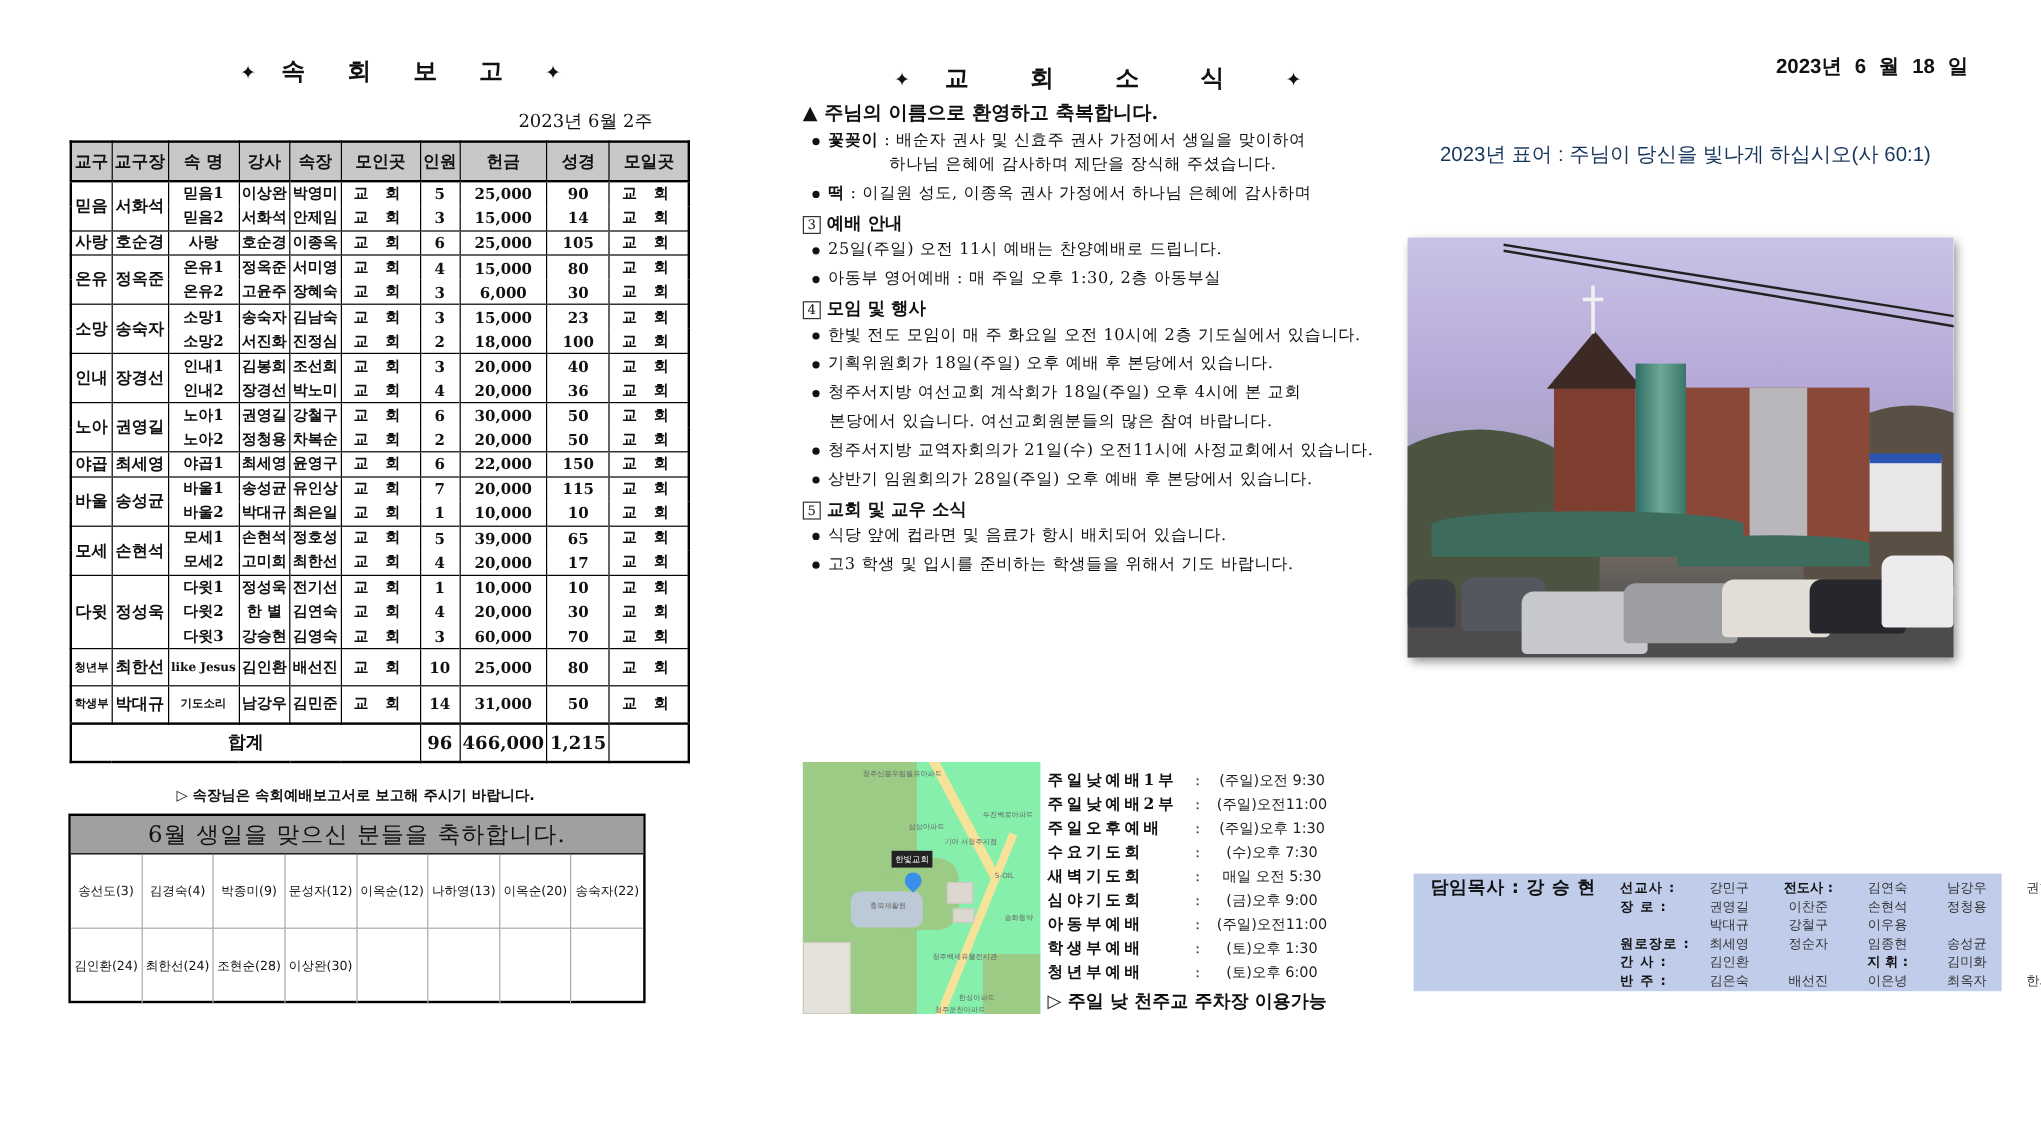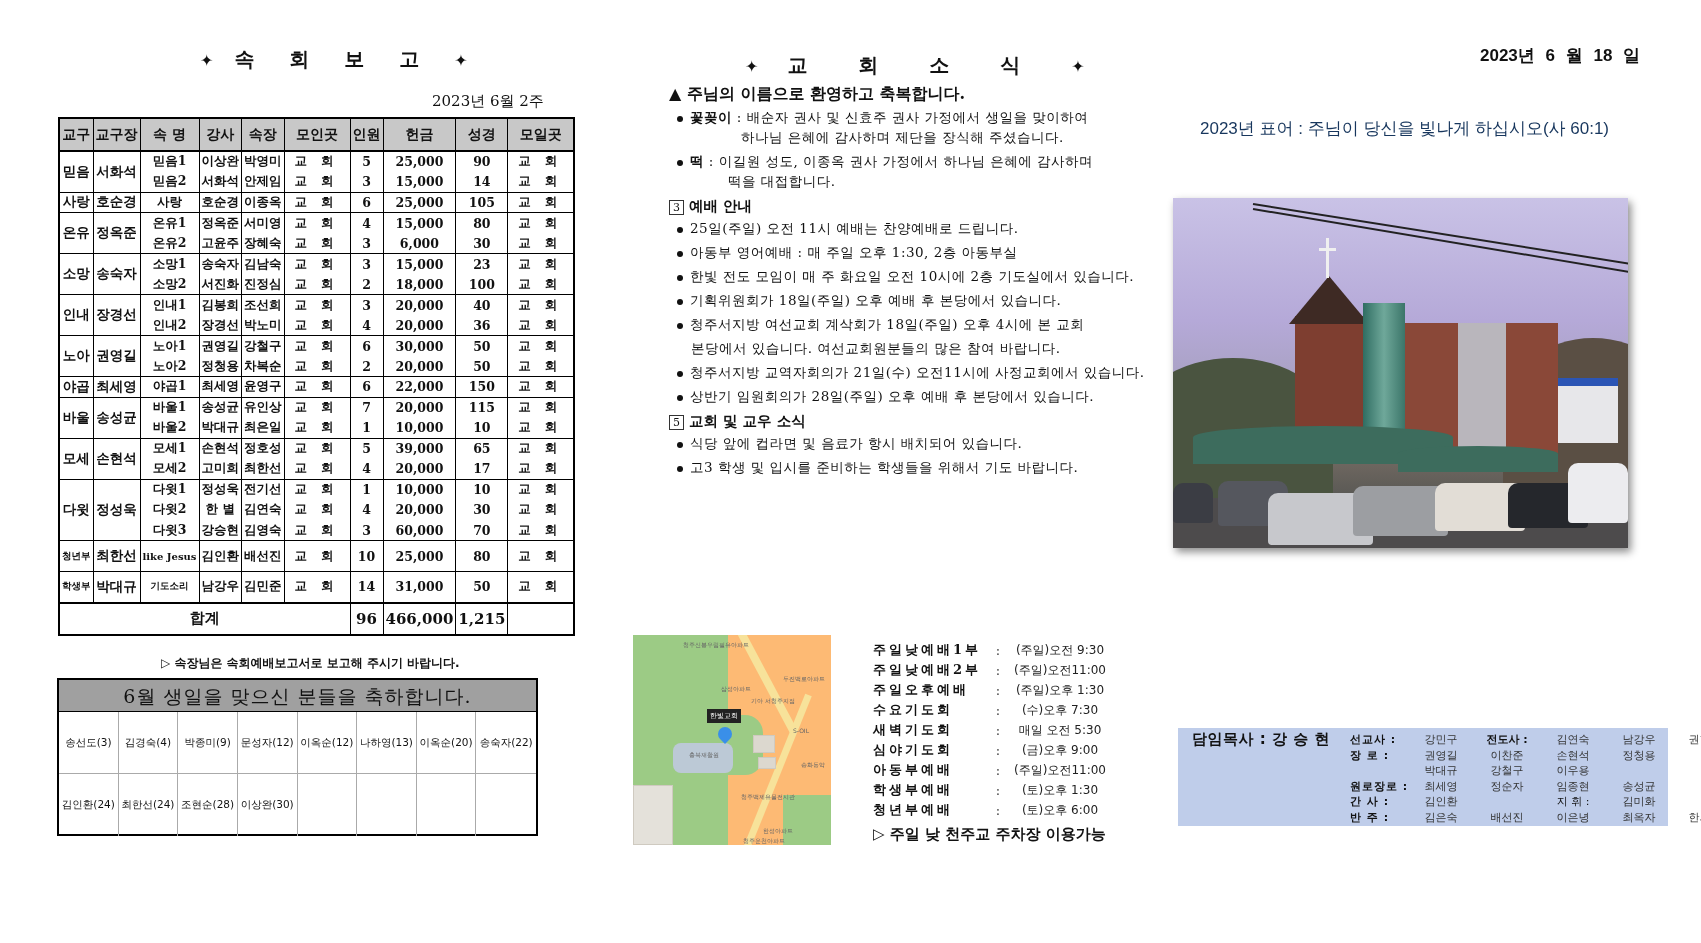--- a/index.html
+++ b/index.html
@@ -37,21 +37,21 @@
   .news .lead { font-weight: bold; font-size: 16px; white-space: nowrap; }
   .news .h { font-weight: bold; font-size: 14.5px; white-space: nowrap; margin-top: 4px; }
   .news .h .num { display: inline-block; border: 1px solid #333; font-size: 11px; line-height: 13px; width: 15px; text-align: center; margin-right: 5px; font-weight: normal; }
   .news .item { font-size: 13.5px; white-space: nowrap; line-height: 24px; padding-left: 8px; letter-spacing: 0.5px; }
   .news .item .dot { display: inline-block; width: 6px; height: 6px; border-radius: 50%; background: #111; margin-right: 7px; vertical-align: middle; }
   .news .item b { font-weight: bold; }
   .news .cont { padding-left: 72px; }
   .news .cont2 { padding-left: 59px; }
   .news .cont3 { padding-left: 22px; }
 
-  .map { background: #fdba74; overflow: hidden; }
+  .map { background: #86efac; overflow: hidden; margin-left: 36px; }
   .map .park { position: absolute; background: #9ccb85; }
   .map .road { position: absolute; background: #f7e29a; }
   .map .lake { position: absolute; background: #bcc9d6; }
   .map .blk { position: absolute; background: #dcd8cf; border: 1px solid #cfcac0; }
   .map .pin { position: absolute; width: 14px; height: 14px; border-radius: 50% 50% 50% 0; background: #3a8fe8; transform: rotate(-45deg); }
   .map .tag { position: absolute; background: #222; color: #fff; font-family: "DejaVu Sans", sans-serif; font-size: 7px; padding: 2px 3px; }
   .map .lbl { position: absolute; font-family: "DejaVu Sans", sans-serif; font-size: 6px; color: #666; }
 
   .svc { font-size: 13px; }
   .svc-row { display: flex; height: 20px; align-items: center; white-space: nowrap; }
@@ -345,21 +345,21 @@
       <tr class="total">
     <td colspan="6">합계</td>
     <td>96</td>
     <td>466,000</td>
     <td>1,215</td>
     <td></td>
       </tr>
     </tbody>
 </table>
 
-<div class="abs note" style="left:161px; top:655px;">▷ 속장님은 속회예배보고서로 보고해 주시기 바랍니다.</div>
+<div class="abs note" style="left:147px; top:655px;">▷ 속장님은 속회예배보고서로 보고해 주시기 바랍니다.</div>
 
 <div class="abs bday" style="left:57px; top:678px; width:481px; height:158px;">
   <div class="bday-head">6월 생일을 맞으신 분들을 축하합니다.</div>
   <div class="bday-grid" id="bday-grid">
       <div class="bday-cell">송선도(3)</div>
       <div class="bday-cell">김경숙(4)</div>
       <div class="bday-cell">박종미(9)</div>
       <div class="bday-cell">문성자(12)</div>
       <div class="bday-cell">이옥순(12)</div>
       <div class="bday-cell">나하영(13)</div>
@@ -382,28 +382,30 @@
   <span class="star">✦</span>
 </div>
 
 <div class="abs news" style="left:625px; top:84px; width:520px;margin-left:44px;">
   <div class="lead">▲ 주님의 이름으로 환영하고 축복합니다.</div>
 
 
   <div class="item"><span class="dot"></span><b>꽃꽂이</b><span> : 배순자 권사 및 신효주 권사 가정에서 생일을 맞이하여</span></div>
   <div class="item cont" style="margin-top:-4px;">하나님 은혜에 감사하며 제단을 장식해 주셨습니다.</div>
   <div class="item"><span class="dot"></span><b>떡</b><span> : 이길원 성도, 이종옥 권사 가정에서 하나님 은혜에 감사하며</span></div>
-  <div class="item cont2" style="margin-top:-4px;">떡을 대접합니다.</div>
 
   <div class="h">
     <span class="num">3</span><span>예배 안내</span>
   </div>
   <div class="item"><span class="dot"></span><span>25일(주일) 오전 11시 예배는 찬양예배로 드립니다.</span></div>
   <div class="item"><span class="dot"></span><span>아동부 영어예배 : 매 주일 오후 1:30, 2층 아동부실</span></div>
 
+  <div class="h">
+    <span class="num">4</span><span>모임 및 행사</span>
+  </div>
   <div class="item"><span class="dot"></span><span>한빛 전도 모임이 매 주 화요일 오전 10시에 2층 기도실에서 있습니다.</span></div>
   <div class="item"><span class="dot"></span><span>기획위원회가 18일(주일) 오후 예배 후 본당에서 있습니다.</span></div>
   <div class="item"><span class="dot"></span><span>청주서지방 여선교회 계삭회가 18일(주일) 오후 4시에 본 교회</span></div>
   <div class="item cont3">본당에서 있습니다. 여선교회원분들의 많은 참여 바랍니다.</div>
   <div class="item"><span class="dot"></span><span>청주서지방 교역자회의가 21일(수) 오전11시에 사정교회에서 있습니다.</span></div>
   <div class="item"><span class="dot"></span><span>상반기 임원회의가 28일(주일) 오후 예배 후 본당에서 있습니다.</span></div>
 
   <div class="h">
     <span class="num">5</span><span>교회 및 교우 소식</span>
   </div>
@@ -545,21 +547,21 @@
         <span class="col">최세영</span>
         <span class="col">정순자</span>
         <span class="col">임종현</span>
         <span class="col">송성균</span>
         <span class="col"></span>
       </div>
       <div class="srow" style="top: 66px;">
         <span class="role">간  사  :</span>
         <span class="col">김인환</span>
         <span class="col"></span>
-        <span class="col" style="font-weight:normal;color:#111;">지  휘  :</span>
+        <span class="col" style="font-weight:bold;color:#111;">지  휘  :</span>
         <span class="col">김미화</span>
         <span class="col"></span>
       </div>
       <div class="srow" style="top: 81.5px;">
         <span class="role">반  주  :</span>
         <span class="col">김은숙</span>
         <span class="col">배선진</span>
         <span class="col">이은녕</span>
         <span class="col">최옥자</span>
         <span class="col">한서진</span>

